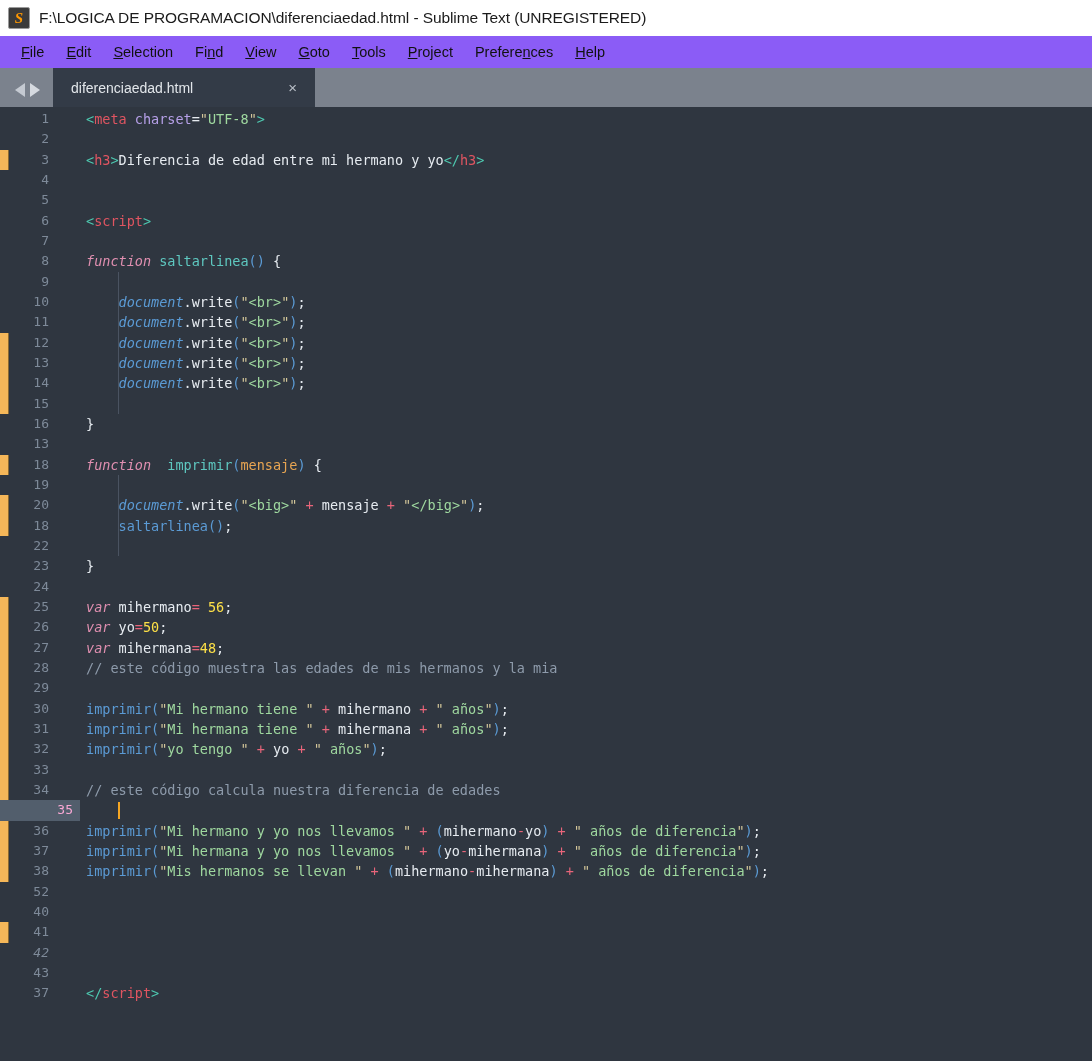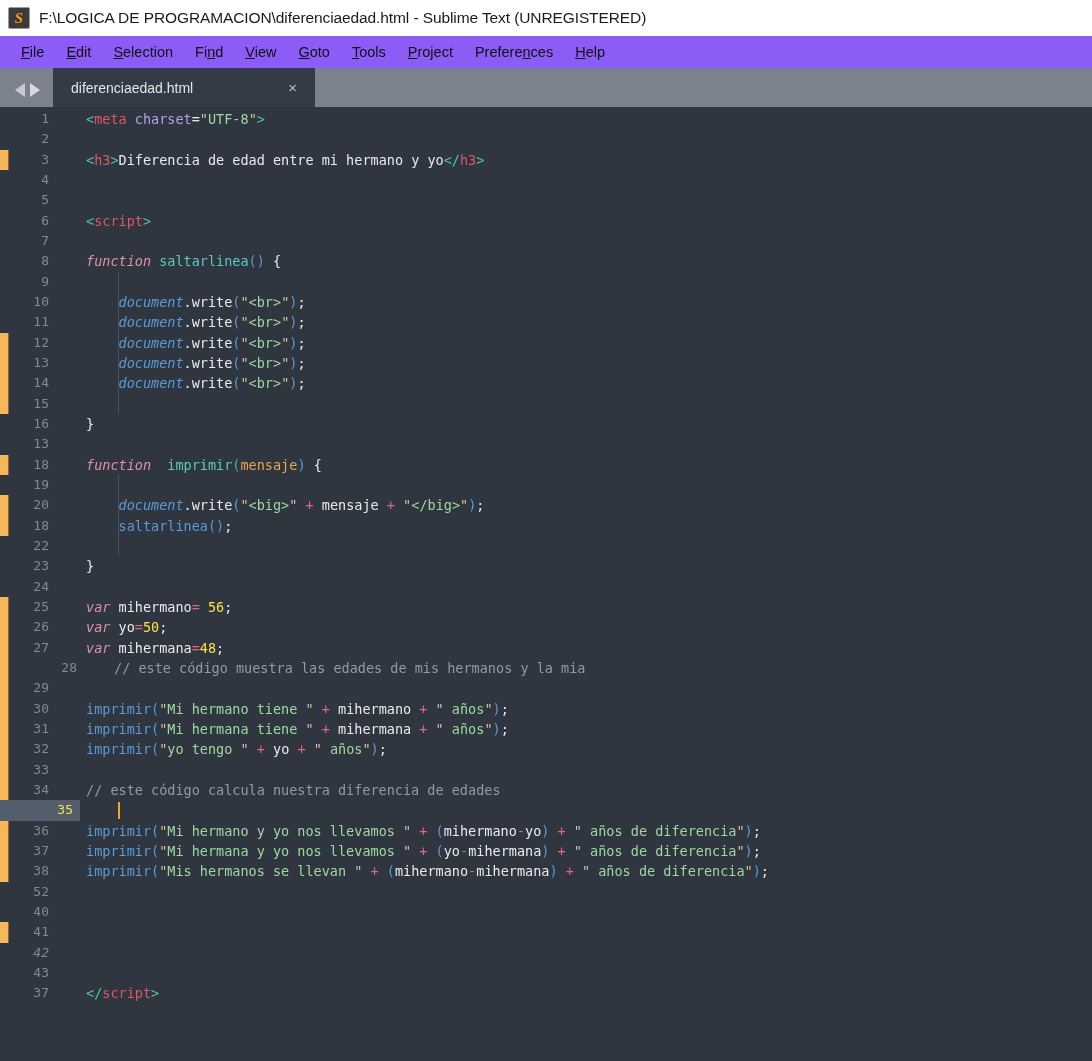--- a/index.html
+++ b/index.html
@@ -161,21 +161,21 @@
     top: 0;
     width: 56px;
     text-align: right;
     color: #7e8a99;
     font-size: 13px;
     box-sizing: border-box;
     padding-right: 7px;
     height: 20.33px;
   }
   .line.active .gutter {
-    color: #fde047;
+    color: #f9a8d4;
     background: #525e6c;
     width: 80px;
   }
   .line.active .gutter::after {
     content: "";
   }
   .code {
     position: absolute;
     left: 86px;
     top: 0;
@@ -282,21 +282,21 @@
       <div class="line" style="top: 347.61px; position: absolute; left: 0px; right: 16px;"><div class="gutter">18</div><div class="code"><span class="t-kw">function</span><span class="t-plain">  </span><span class="t-fn">imprimir</span><span class="t-paren">(</span><span class="t-param">mensaje</span><span class="t-paren">)</span><span class="t-plain"> {</span></div></div>
       <div class="line" style="top: 367.94px; position: absolute; left: 0px; right: 0px;"><div class="gutter">19</div><div class="code"></div></div>
       <div class="line" style="top: 388.27px; position: absolute; left: 0px; right: 0px;"><div class="gutter">20</div><div class="code"><span class="t-plain">    </span><span class="t-obj">document</span><span class="t-prop">.write</span><span class="t-paren">(</span><span class="t-quote">"</span><span class="t-str">&lt;big&gt;</span><span class="t-quote">"</span><span class="t-plain"> </span><span class="t-op">+</span><span class="t-plain"> mensaje </span><span class="t-op">+</span><span class="t-plain"> </span><span class="t-quote">"</span><span class="t-str">&lt;/big&gt;</span><span class="t-quote">"</span><span class="t-paren">)</span><span class="t-plain">;</span></div></div>
       <div class="line" style="top: 408.6px; position: absolute; left: 0px; right: 0px;"><div class="gutter">18</div><div class="code"><span class="t-plain">    </span><span class="t-call">saltarlinea</span><span class="t-paren">()</span><span class="t-plain">;</span></div></div>
       <div class="line" style="top: 428.93px; position: absolute; left: 0px; right: 0px;"><div class="gutter">22</div><div class="code"></div></div>
       <div class="line" style="top: 449.26px; position: absolute; left: 0px; right: 0px;"><div class="gutter">23</div><div class="code"><span class="t-plain">}</span></div></div>
       <div class="line" style="top: 469.59px; position: absolute; left: 0px; right: 0px;"><div class="gutter">24</div><div class="code"></div></div>
       <div class="line" style="top: 489.92px; position: absolute; left: 0px; right: 0px;"><div class="gutter">25</div><div class="code"><span class="t-kw">var</span><span class="t-plain"> mihermano</span><span class="t-op">=</span><span class="t-plain"> </span><span class="t-num">56</span><span class="t-plain">;</span></div></div>
       <div class="line" style="top: 510.25px; position: absolute; left: 0px; right: 0px;"><div class="gutter">26</div><div class="code"><span class="t-kw">var</span><span class="t-plain"> yo</span><span class="t-op">=</span><span class="t-num">50</span><span class="t-plain">;</span></div></div>
       <div class="line" style="top: 530.58px; position: absolute; left: 0px; right: 0px;"><div class="gutter">27</div><div class="code"><span class="t-kw">var</span><span class="t-plain"> mihermana</span><span class="t-op">=</span><span class="t-num">48</span><span class="t-plain">;</span></div></div>
-      <div class="line" style="top: 550.91px; position: absolute; left: 0px; right: 4px; margin-left: 28px;"><div class="gutter">28</div><div class="code"><span class="t-comment">// este código muestra las edades de mis hermanos y la mia</span></div></div>
+      <div class="line" style="top: 550.91px; position: absolute; left: 0px; right: 4px;"><div class="gutter">28</div><div class="code"><span class="t-comment">// este código muestra las edades de mis hermanos y la mia</span></div></div>
       <div class="line" style="top: 571.24px; position: absolute; left: 0px; right: 0px;"><div class="gutter">29</div><div class="code"></div></div>
       <div class="line" style="top: 591.57px; position: absolute; left: 0px; right: 0px;"><div class="gutter">30</div><div class="code"><span class="t-call">imprimir</span><span class="t-paren">(</span><span class="t-quote">"</span><span class="t-str">Mi hermano tiene </span><span class="t-quote">"</span><span class="t-plain"> </span><span class="t-op">+</span><span class="t-plain"> mihermano </span><span class="t-op">+</span><span class="t-plain"> </span><span class="t-quote">"</span><span class="t-str"> años</span><span class="t-quote">"</span><span class="t-paren">)</span><span class="t-plain">;</span></div></div>
       <div class="line" style="top: 611.9px; position: absolute; left: 0px; right: 0px;"><div class="gutter">31</div><div class="code"><span class="t-call">imprimir</span><span class="t-paren">(</span><span class="t-quote">"</span><span class="t-str">Mi hermana tiene </span><span class="t-quote">"</span><span class="t-plain"> </span><span class="t-op">+</span><span class="t-plain"> mihermana </span><span class="t-op">+</span><span class="t-plain"> </span><span class="t-quote">"</span><span class="t-str"> años</span><span class="t-quote">"</span><span class="t-paren">)</span><span class="t-plain">;</span></div></div>
       <div class="line" style="top: 632.23px; position: absolute; left: 0px; right: 0px;"><div class="gutter">32</div><div class="code"><span class="t-call">imprimir</span><span class="t-paren">(</span><span class="t-quote">"</span><span class="t-str">yo tengo </span><span class="t-quote">"</span><span class="t-plain"> </span><span class="t-op">+</span><span class="t-plain"> yo </span><span class="t-op">+</span><span class="t-plain"> </span><span class="t-quote">"</span><span class="t-str"> años</span><span class="t-quote">"</span><span class="t-paren">)</span><span class="t-plain">;</span></div></div>
       <div class="line" style="top: 652.56px; position: absolute; left: 0px; right: 0px;"><div class="gutter">33</div><div class="code"></div></div>
       <div class="line" style="top: 672.89px; position: absolute; left: 0px; right: 0px;"><div class="gutter">34</div><div class="code"><span class="t-comment">// este código calcula nuestra diferencia de edades</span></div></div>
       <div class="line active" style="top: 693.22px; position: absolute; left: 0px; right: 0px;"><div class="gutter">35</div><div class="code"></div><div class="cursor" style="left: 118px;"></div></div>
       <div class="line" style="top: 713.55px; position: absolute; left: 0px; right: 0px;"><div class="gutter">36</div><div class="code"><span class="t-call">imprimir</span><span class="t-paren">(</span><span class="t-quote">"</span><span class="t-str">Mi hermano y yo nos llevamos </span><span class="t-quote">"</span><span class="t-plain"> </span><span class="t-op">+</span><span class="t-plain"> </span><span class="t-paren">(</span><span class="t-plain">mihermano</span><span class="t-op">-</span><span class="t-plain">yo</span><span class="t-paren">)</span><span class="t-plain"> </span><span class="t-op">+</span><span class="t-plain"> </span><span class="t-quote">"</span><span class="t-str"> años de diferencia</span><span class="t-quote">"</span><span class="t-paren">)</span><span class="t-plain">;</span></div></div>
       <div class="line" style="top: 733.88px; position: absolute; left: 0px; right: 0px;"><div class="gutter">37</div><div class="code"><span class="t-call">imprimir</span><span class="t-paren">(</span><span class="t-quote">"</span><span class="t-str">Mi hermana y yo nos llevamos </span><span class="t-quote">"</span><span class="t-plain"> </span><span class="t-op">+</span><span class="t-plain"> </span><span class="t-paren">(</span><span class="t-plain">yo</span><span class="t-op">-</span><span class="t-plain">mihermana</span><span class="t-paren">)</span><span class="t-plain"> </span><span class="t-op">+</span><span class="t-plain"> </span><span class="t-quote">"</span><span class="t-str"> años de diferencia</span><span class="t-quote">"</span><span class="t-paren">)</span><span class="t-plain">;</span></div></div>
       <div class="line" style="top: 754.21px; position: absolute; left: 0px; right: 0px;"><div class="gutter">38</div><div class="code"><span class="t-call">imprimir</span><span class="t-paren">(</span><span class="t-quote">"</span><span class="t-str">Mis hermanos se llevan </span><span class="t-quote">"</span><span class="t-plain"> </span><span class="t-op">+</span><span class="t-plain"> </span><span class="t-paren">(</span><span class="t-plain">mihermano</span><span class="t-op">-</span><span class="t-plain">mihermana</span><span class="t-paren">)</span><span class="t-plain"> </span><span class="t-op">+</span><span class="t-plain"> </span><span class="t-quote">"</span><span class="t-str"> años de diferencia</span><span class="t-quote">"</span><span class="t-paren">)</span><span class="t-plain">;</span></div></div>

